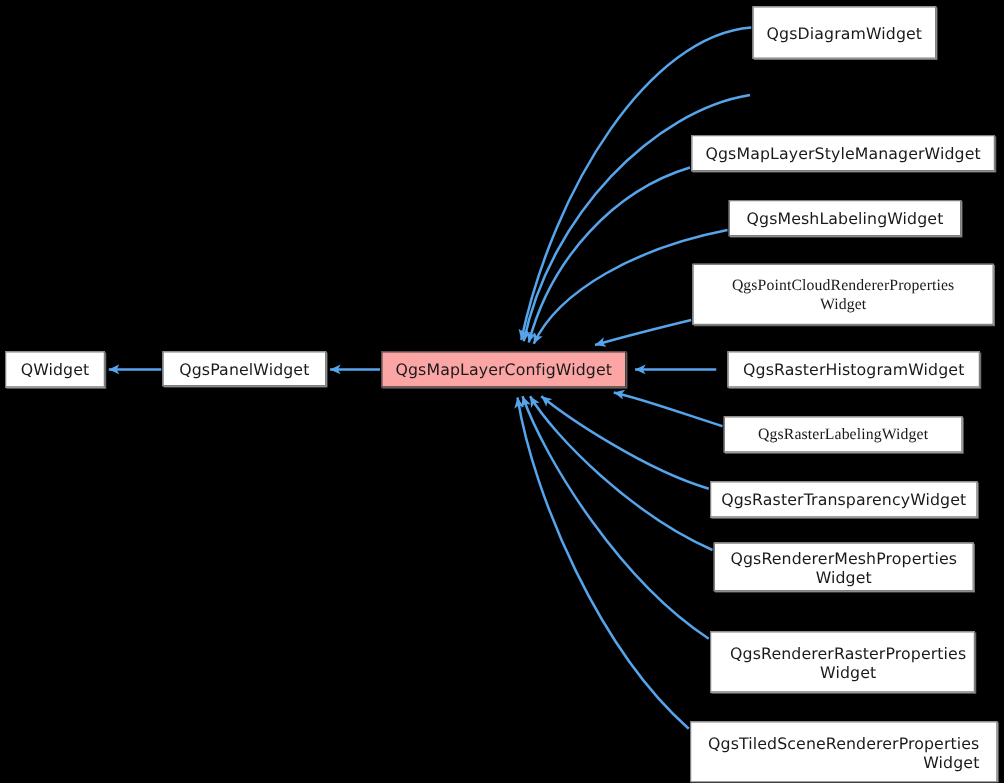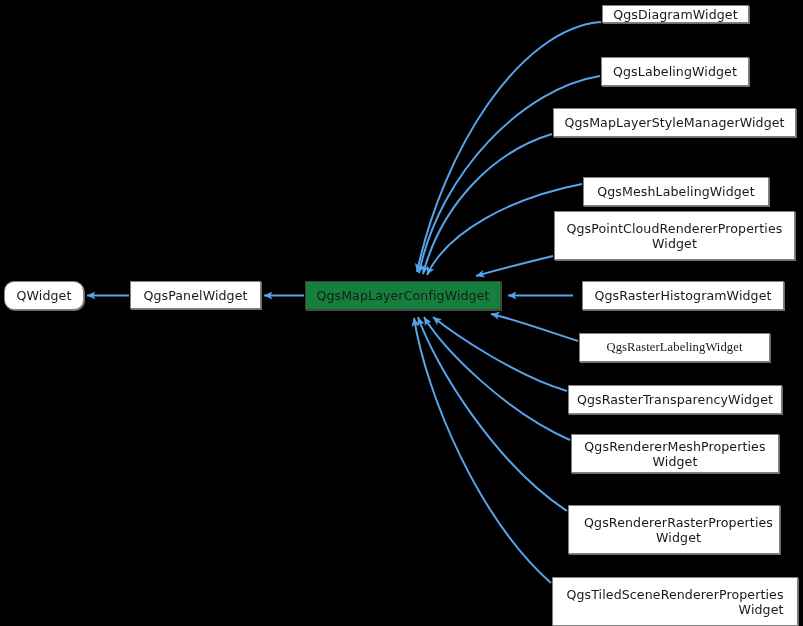--- a/index.html
+++ b/index.html
@@ -34,21 +34,21 @@
     display: flex;
     align-items: center;
     justify-content: center;
     text-align: center;
     white-space: pre-line;
     letter-spacing: 0.1px;
     box-shadow: 1px 1px 0 0 #6e6e6e;
     z-index: 2;
   }
   .node.current {
-    background: #15803d;
+    background: #fca5a5;
     border: 1px solid #404040;
     box-shadow: 1px 1px 0 0 #4a4a4a;
   }
   .node-label {
     display: block;
     padding: 0 6px;
   }
 </style>
 </head>
 <body>
@@ -74,42 +74,39 @@
 
       <path d="M 573 295.5 L 508 295.5"></path>
       <path d="M 578 341 C 547 331 510 318 491 314"></path>
       <path d="M 567 391 C 516 376 454 334 433 317"></path>
       <path d="M 570 440 C 506 412 444 350 424 317"></path>
       <path d="M 567 511 C 497 465 437 370 418 317"></path>
       <path d="M 551 583 C 480 520 427 398 414 318"></path>
     </g>
   </svg>
 
-  <div class="node" style="left: 4px; top: 281px; width: 80px; height: 29px; border-radius: 10px;">
+  <div class="node" style="left: 4px; top: 281px; width: 80px; height: 29px;">
     <span class="node-label">QWidget</span>
   </div>
   <div class="node" style="left: 130px; top: 281px; width: 131px; height: 28px;">
     <span class="node-label">QgsPanelWidget</span>
   </div>
   <div class="node current" style="left: 305px; top: 281px; width: 196px; height: 29px;">
     <span class="node-label">QgsMapLayerConfigWidget</span>
   </div>
-  <div class="node" style="left: 602px; top: 5px; width: 147px; height: 18px;">
+  <div class="node" style="left: 602px; top: 5px; width: 147px; height: 42px;">
     <span class="node-label">QgsDiagramWidget</span>
-  </div>
-  <div class="node" style="left: 601px; top: 57px; width: 148px; height: 29px;">
-    <span class="node-label">QgsLabelingWidget</span>
   </div>
   <div class="node" style="left: 553px; top: 108px; width: 243px; height: 29px;">
     <span class="node-label">QgsMapLayerStyleManagerWidget</span>
   </div>
-  <div class="node" style="left: 583px; top: 177px; width: 186px; height: 29px;">
+  <div class="node" style="left: 583px; top: 160px; width: 186px; height: 29px;">
     <span class="node-label">QgsMeshLabelingWidget</span>
   </div>
-  <div class="node" style="left: 554px; top: 211px; width: 241px; height: 49px;">
+  <div class="node" style="left: 554px; top: 211px; width: 241px; height: 49px; font-family: Liberation Serif, serif;">
     <span class="node-label">QgsPointCloudRendererProperties
 Widget</span>
   </div>
   <div class="node" style="left: 582px; top: 281px; width: 202px; height: 29px;">
     <span class="node-label">QgsRasterHistogramWidget</span>
   </div>
   <div class="node" style="left: 579px; top: 333px; width: 191px; height: 29px; font-family: Liberation Serif, serif;">
     <span class="node-label">QgsRasterLabelingWidget</span>
   </div>
   <div class="node" style="left: 568px; top: 385px; width: 214px; height: 29px;">

